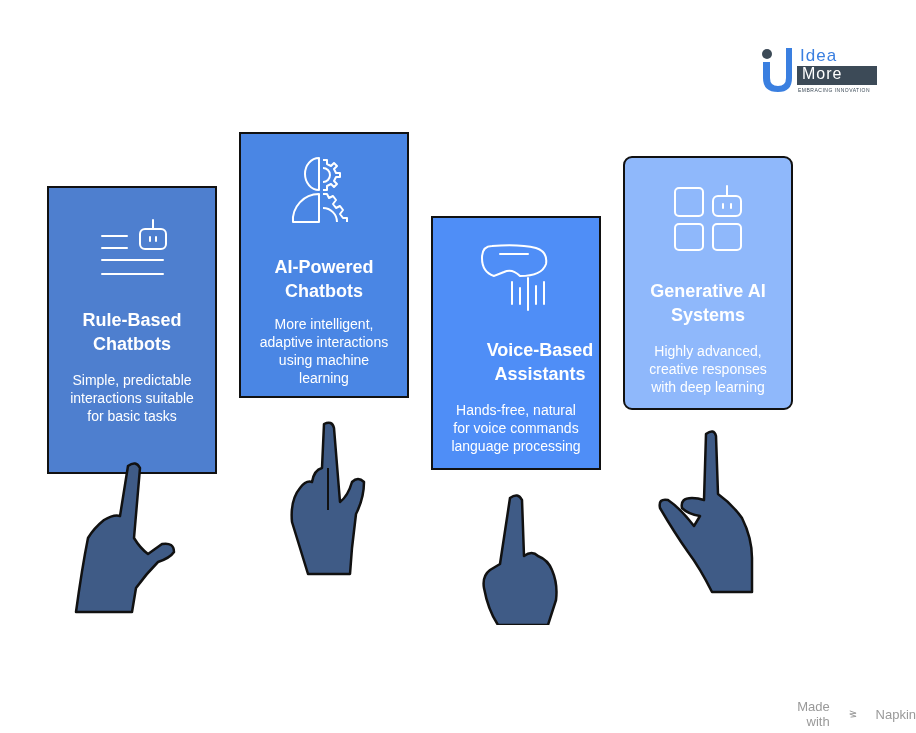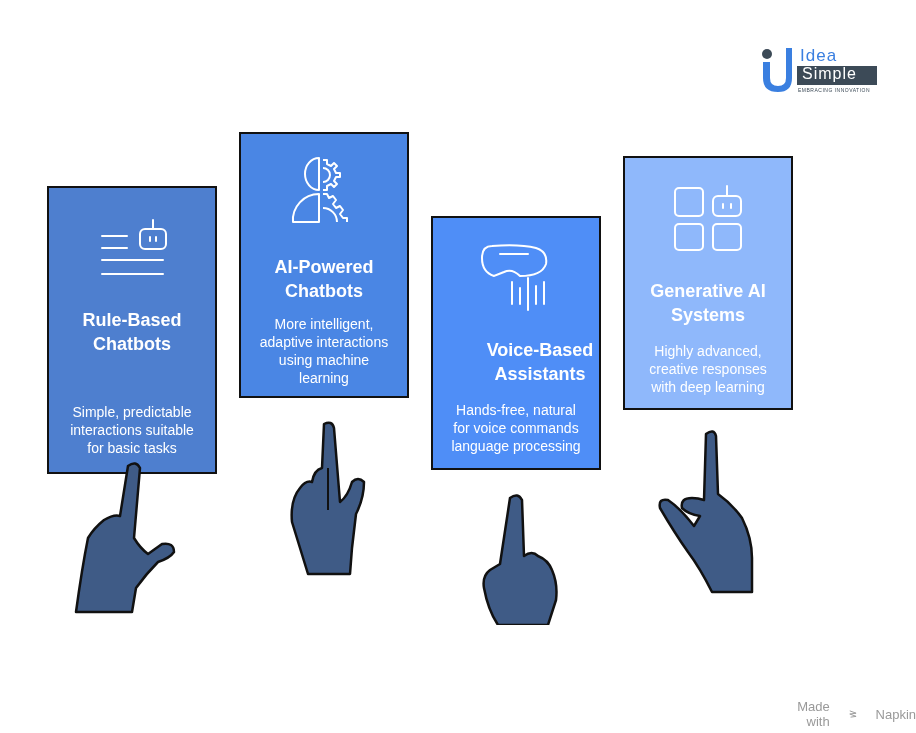--- a/index.html
+++ b/index.html
@@ -15,42 +15,42 @@
 </head>
 <body>
 
 <div class="logo">
   <svg width="120" height="50" viewBox="0 0 120 50">
     <circle cx="7" cy="8" r="5" fill="#3c4a57"></circle>
     <path d="M3 16 L3 32 Q3 46 18 46 Q32 46 32 32 L32 2 L26 2 L26 32 Q26 40 18 40 Q10 40 10 32 L10 16 Z" fill="#3a7fe0"></path>
     <rect x="37" y="20" width="80" height="19" fill="#3c4a57"></rect>
   </svg>
   <span style="position:absolute;left:40px;top:0px;font-size:17px;color:#3a7fe0;letter-spacing:1px;text-align:center;">Idea</span>
-  <span style="position:absolute;left:42px;top:19px;font-size:16px;color:#fff;letter-spacing:1px;">Simple</span>
+  <span style="position:absolute;left:42px;top:19px;font-size:16px;color:#fff;letter-spacing:1px;">More</span>
   <span style="position:absolute;left:38px;top:41px;font-size:5px;color:#3c4a57;letter-spacing:0.5px;white-space:nowrap;">EMBRACING INNOVATION</span>
 </div>
 
 <div class="card" style="left:47px;top:186px;width:170px;height:288px;background:#4e7fcf;">
   <div class="icon" style="top:28px;">
     <svg width="72" height="64" viewBox="0 0 72 64" fill="none" stroke="#fff" stroke-width="2" stroke-linecap="round">
       <line x1="6" y1="20" x2="31" y2="20"></line>
       <line x1="6" y1="32" x2="31" y2="32"></line>
       <line x1="6" y1="44" x2="67" y2="44"></line>
       <line x1="6" y1="58" x2="67" y2="58"></line>
       <rect x="44" y="13" width="26" height="20" rx="5"></rect>
       <line x1="57" y1="13" x2="57" y2="4"></line>
       <line x1="54" y1="21" x2="54" y2="25"></line>
       <line x1="60" y1="21" x2="60" y2="25"></line>
     </svg>
   </div>
   <div class="title" style="top:120px;">
     <div>Rule-Based</div>
     <div>Chatbots</div>
   </div>
-  <div class="desc" style="top:183px;margin-top:32px;">
+  <div class="desc" style="top:183px;">
     <div>Simple, predictable</div>
     <div>interactions suitable</div>
     <div>for basic tasks</div>
   </div>
 </div>
 
 <div class="card" style="left:239px;top:132px;width:170px;height:266px;background:#4a86e4;text-decoration:underline;">
   <div class="icon" style="top:22px;">
     <svg width="70" height="72" viewBox="0 0 70 72" fill="none" stroke="#fff" stroke-width="2" stroke-linejoin="round">
       <path d="M30 2 A14 16 0 0 0 30 34 Z"></path>
@@ -89,21 +89,21 @@
     <div>Voice-Based</div>
     <div>Assistants</div>
   </div>
   <div class="desc" style="top:183px;">
     <div>Hands-free, natural</div>
     <div>for voice commands</div>
     <div>language processing</div>
   </div>
 </div>
 
-<div class="card" style="left:623px;top:156px;width:170px;height:254px;background:#8fb8fb;">
+<div class="card" style="left:623px;top:156px;width:170px;height:254px;background:#8fb8fb;border-radius:9px;">
   <div class="icon" style="top:26px;">
     <svg width="70" height="68" viewBox="0 0 70 68" fill="none" stroke="#fff" stroke-width="2" stroke-linecap="round">
       <rect x="2" y="4" width="28" height="28" rx="4"></rect>
       <rect x="2" y="40" width="28" height="26" rx="4"></rect>
       <rect x="40" y="40" width="28" height="26" rx="4"></rect>
       <rect x="40" y="12" width="28" height="20" rx="5"></rect>
       <line x1="54" y1="12" x2="54" y2="2"></line>
       <line x1="50" y1="20" x2="50" y2="24"></line>
       <line x1="58" y1="20" x2="58" y2="24"></line>
     </svg>

